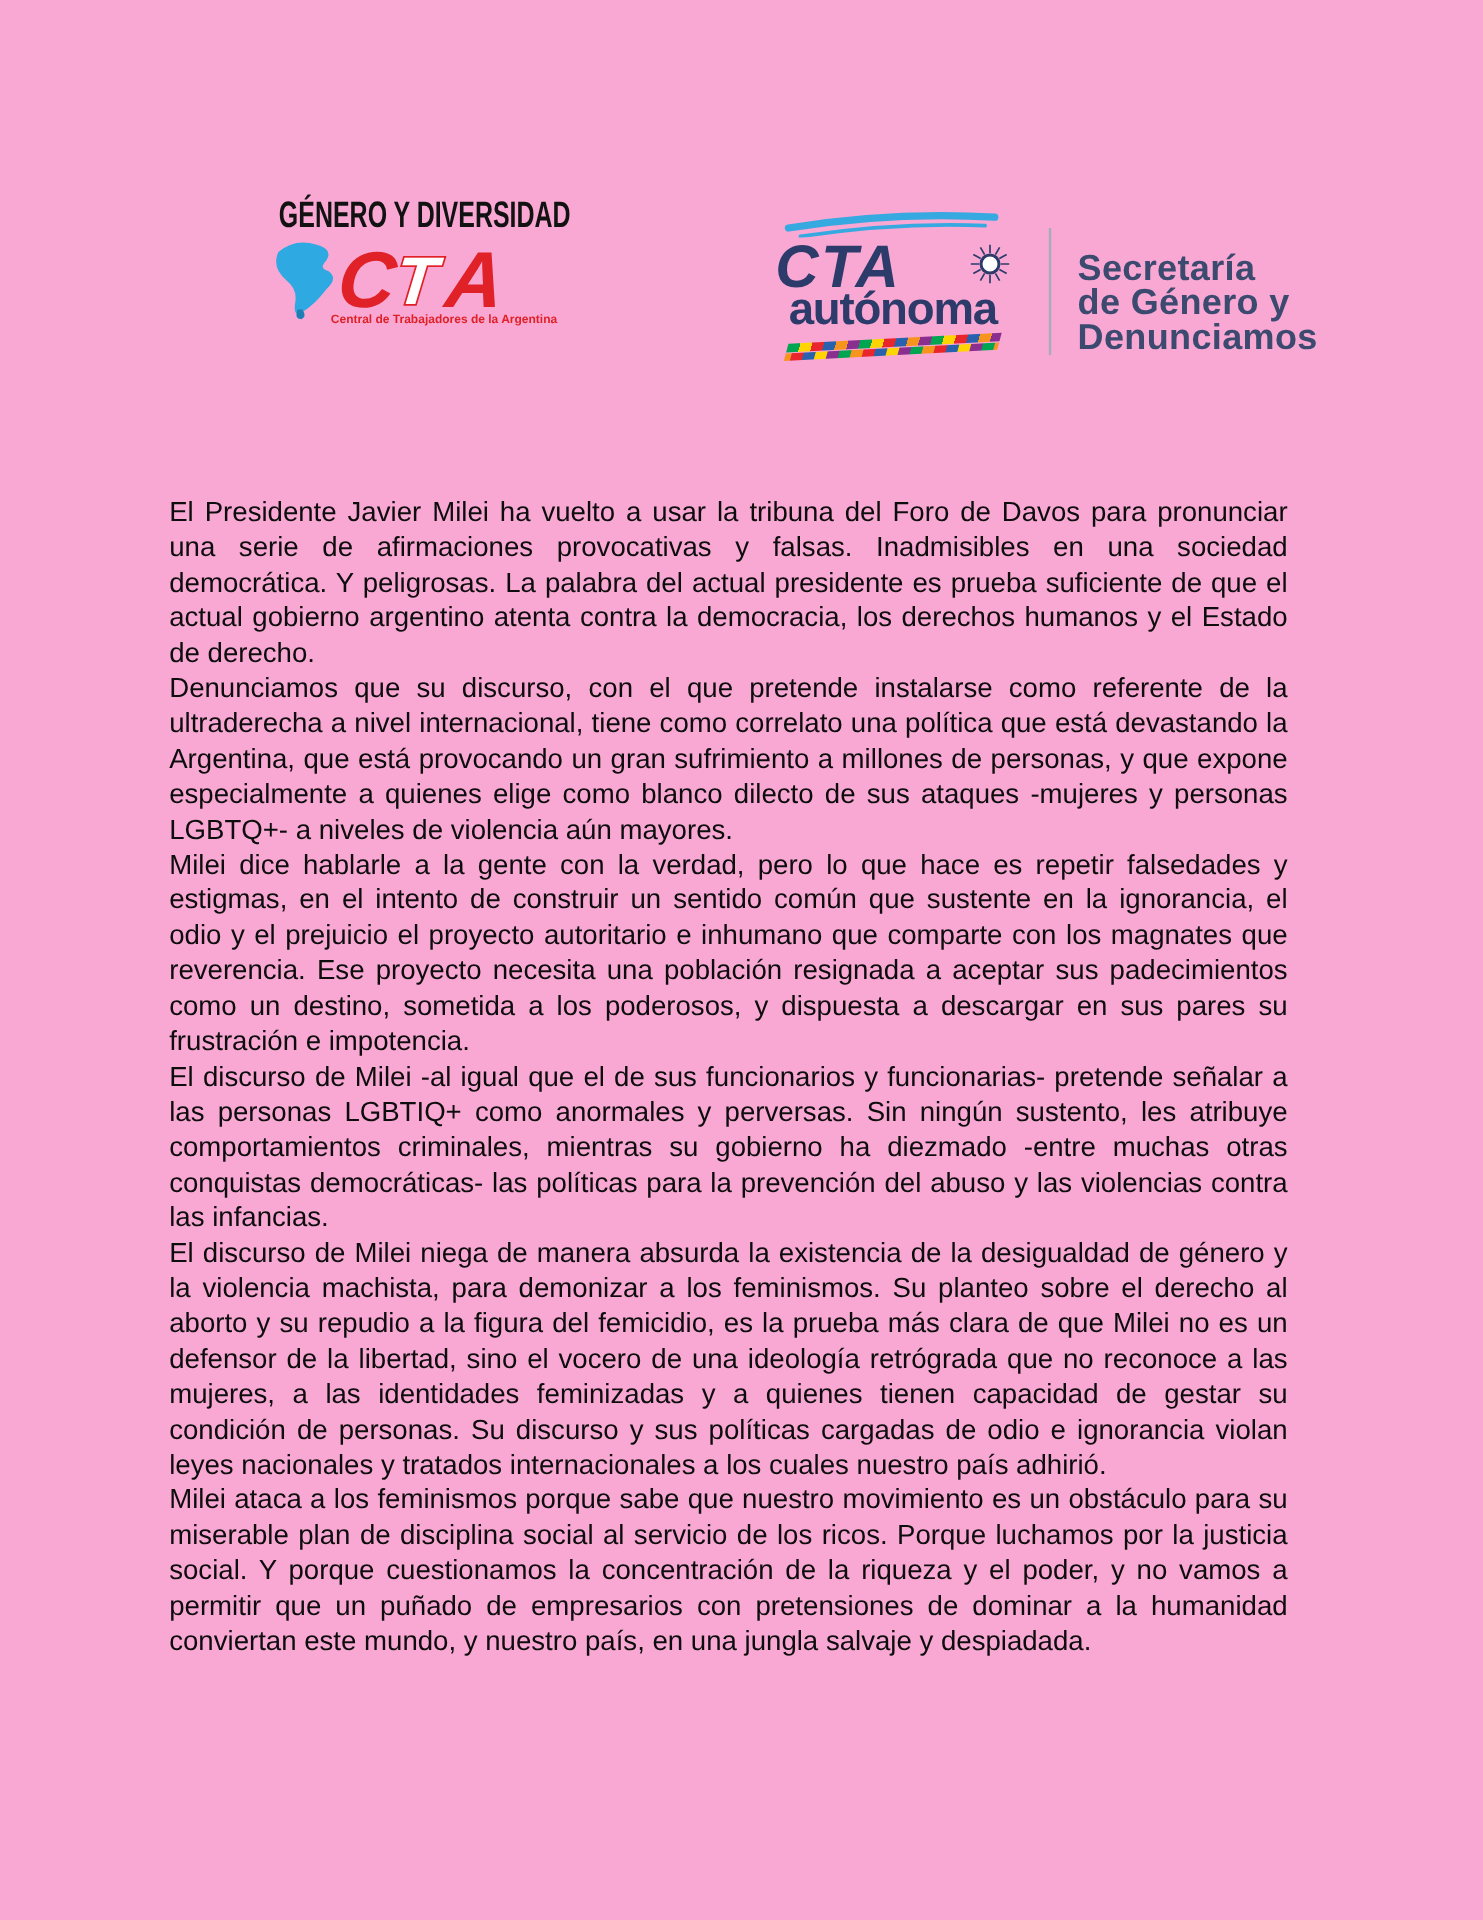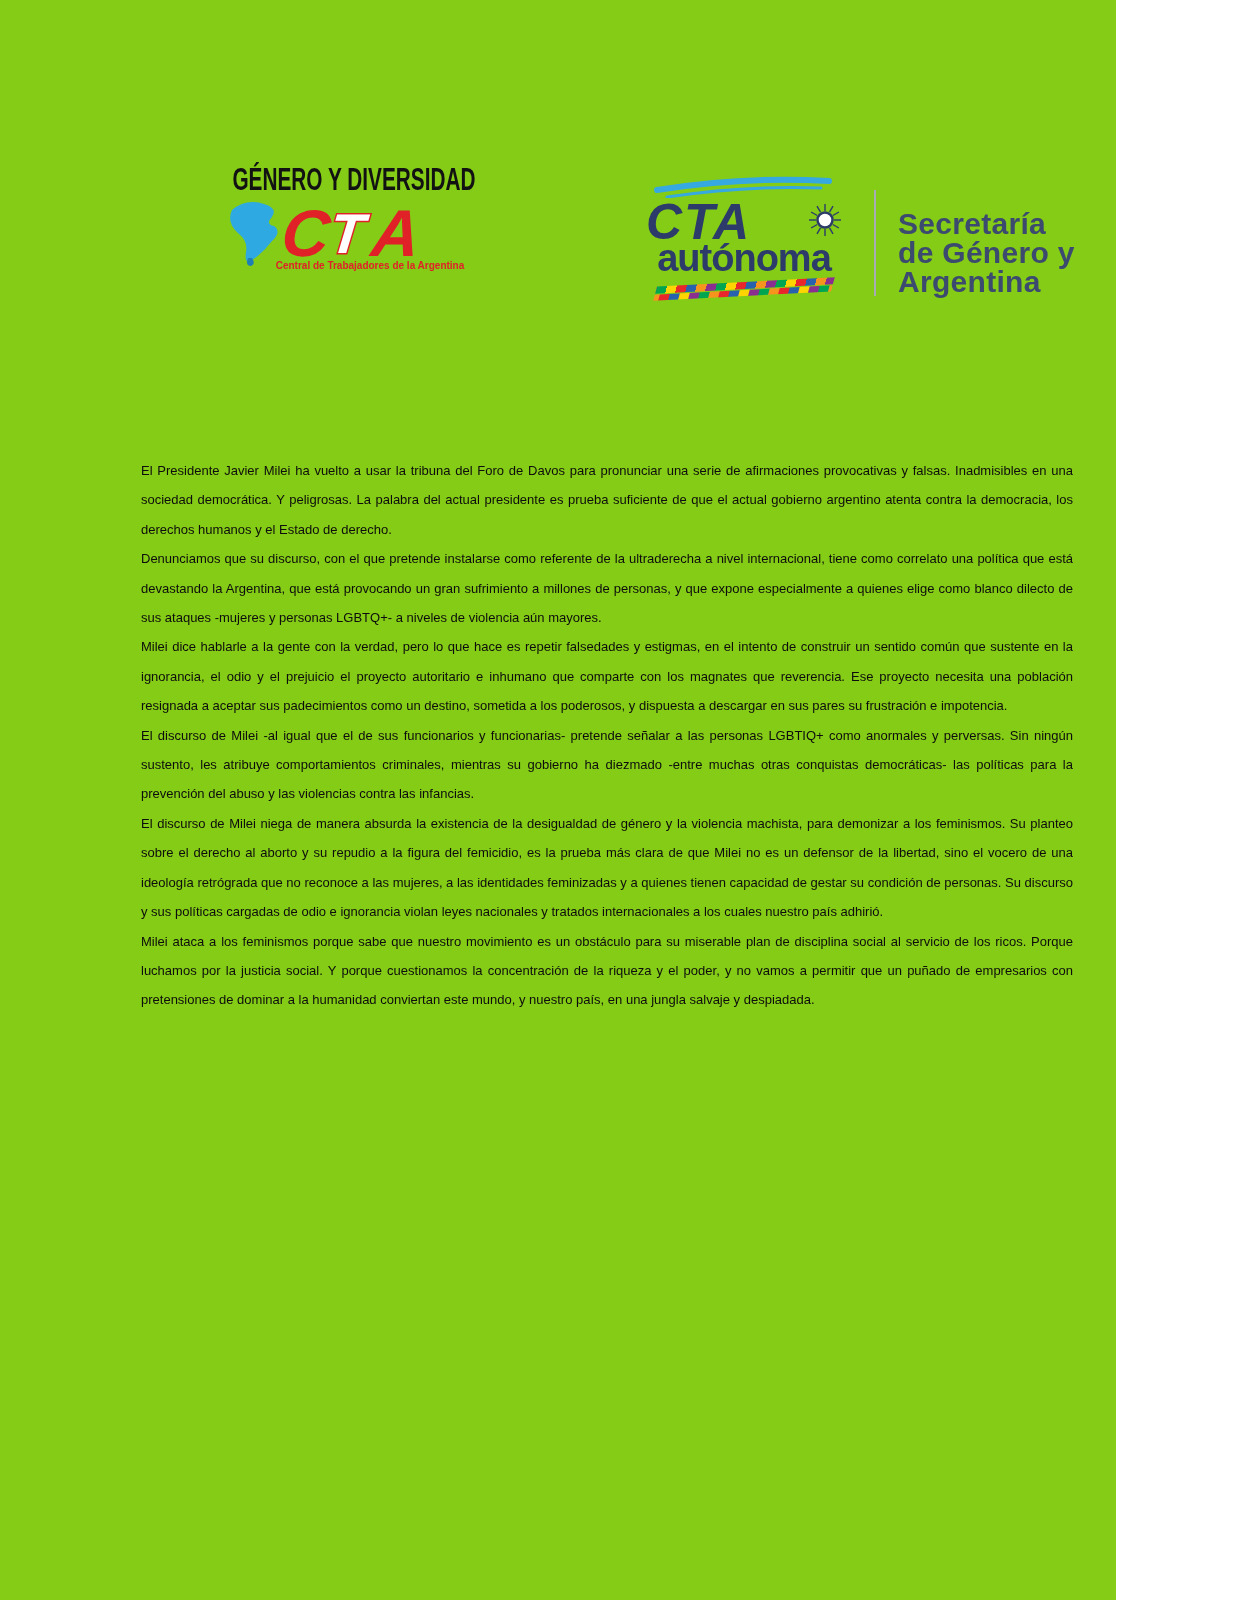--- a/index.html
+++ b/index.html
@@ -1,19 +1,19 @@
 <!DOCTYPE html>
 <html><head>
 <meta charset="utf-8">
 <style>
   html,body{margin:0;padding:0;background:#ffffff;}
   .page{
     position:relative;
-    width:1116px;height:1600px;
-    background:#84cc16;
+    width:1236px;height:1600px;
+    background:#f9a8d4;
     font-family:"Liberation Sans",sans-serif;
     overflow:hidden;
   }
 
   
   .logo-left{position:absolute;left:202px;top:164px;width:290px;text-align:center;}
   .condensed{display:inline-block;font-weight:bold;transform:scale(0.80,1.18);transform-origin:center;white-space:nowrap;}
   .gyd{font-size:26px;color:#121212;letter-spacing:0px;}
   .cta-emblem{margin-top:1px;height:76px;}
   .cta-emblem svg{display:block;margin:0 auto;}
@@ -27,22 +27,22 @@
   .stripe{width:178px;height:14px;margin:5px auto 0;transform:rotate(-3deg) skewX(-18deg);display:flex;flex-direction:column;gap:1px;}
   .stripe .row{flex:1;}
   .stripe .row1{background:repeating-linear-gradient(90deg,#00a551 0 10px,#ffd400 10px 20px,#e8262c 20px 30px,#2862ae 30px 40px,#f7941d 40px 50px,#8a2f90 50px 60px);}
   .stripe .row2{background:repeating-linear-gradient(90deg,#e8262c 0 10px,#2862ae 10px 20px,#ffd400 20px 30px,#8a2f90 30px 40px,#00a551 40px 50px,#f7941d 50px 60px);background-position:5px 0;}
   .v-divider{width:2px;height:106px;background:#a7adb5;margin:0 22px 0 26px;}
   .secretaria{color:#3b4a6e;font-size:30px;line-height:29px;font-weight:600;text-align:left;letter-spacing:0.3px;}
 
   
   .doc-title{position:absolute;top:366px;left:0;width:100%;text-align:center;
     font-size:20.5px;font-weight:bold;color:#000;margin:0;}
-  .doc-body{position:absolute;top:456px;left:141px;width:932px;
-    font-size:13px;line-height:29.4px;color:#0d0d0d;
+  .doc-body{position:absolute;top:412px;left:141px;width:932px;
+    font-size:23px;line-height:29.4px;color:#0d0d0d;
     text-align:justify;text-justify:inter-word;}
   .doc-body p{margin:0;}
 </style>
 </head>
 <body>
 
 <div class="page">
 
   <div class="logo-left">
     <div class="gyd">
@@ -95,21 +95,21 @@
       <div class="autonoma-word">autónoma</div>
       <div class="stripe">
         <div class="row row1"></div>
         <div class="row row2"></div>
       </div>
     </div>
     <div class="v-divider"></div>
     <div class="secretaria">
       <div>Secretaría</div>
       <div>de Género y</div>
-      <div>Argentina</div>
+      <div>Denunciamos</div>
     </div>
   </div>
 
 
   <div class="doc-body">
     <p>El Presidente Javier Milei ha vuelto a usar la tribuna del Foro de Davos para pronunciar una serie de afirmaciones provocativas y falsas. Inadmisibles en una sociedad democrática. Y peligrosas. La palabra del actual presidente es prueba suficiente de que el actual gobierno argentino atenta contra la democracia, los derechos humanos y el Estado de derecho.</p>
     <p>Denunciamos que su discurso, con el que pretende instalarse como referente de la ultraderecha a nivel internacional, tiene como correlato una política que está devastando la Argentina, que está provocando un gran sufrimiento a millones de personas, y que expone especialmente a quienes elige como blanco dilecto de sus ataques -mujeres y personas LGBTQ+- a niveles de violencia aún mayores.</p>
     <p>Milei dice hablarle a la gente con la verdad, pero lo que hace es repetir falsedades y estigmas, en el intento de construir un sentido común que sustente en la ignorancia, el odio y el prejuicio el proyecto autoritario e inhumano que comparte con los magnates que reverencia. Ese proyecto necesita una población resignada a aceptar sus padecimientos como un destino, sometida a los poderosos, y dispuesta a descargar en sus pares su frustración e impotencia.</p>
     <p>El discurso de Milei -al igual que el de sus funcionarios y funcionarias- pretende señalar a las personas LGBTIQ+ como anormales y perversas. Sin ningún sustento, les atribuye comportamientos criminales, mientras su gobierno ha diezmado -entre muchas otras conquistas democráticas- las políticas para la prevención del abuso y las violencias contra las infancias.</p>
     <p>El discurso de Milei niega de manera absurda la existencia de la desigualdad de género y la violencia machista, para demonizar a los feminismos. Su planteo sobre el derecho al aborto y su repudio a la figura del femicidio, es la prueba más clara de que Milei no es un defensor de la libertad, sino el vocero de una ideología retrógrada que no reconoce a las mujeres, a las identidades feminizadas y a quienes tienen capacidad de gestar su condición de personas. Su discurso y sus políticas cargadas de odio e ignorancia violan leyes nacionales y tratados internacionales a los cuales nuestro país adhirió.</p>

